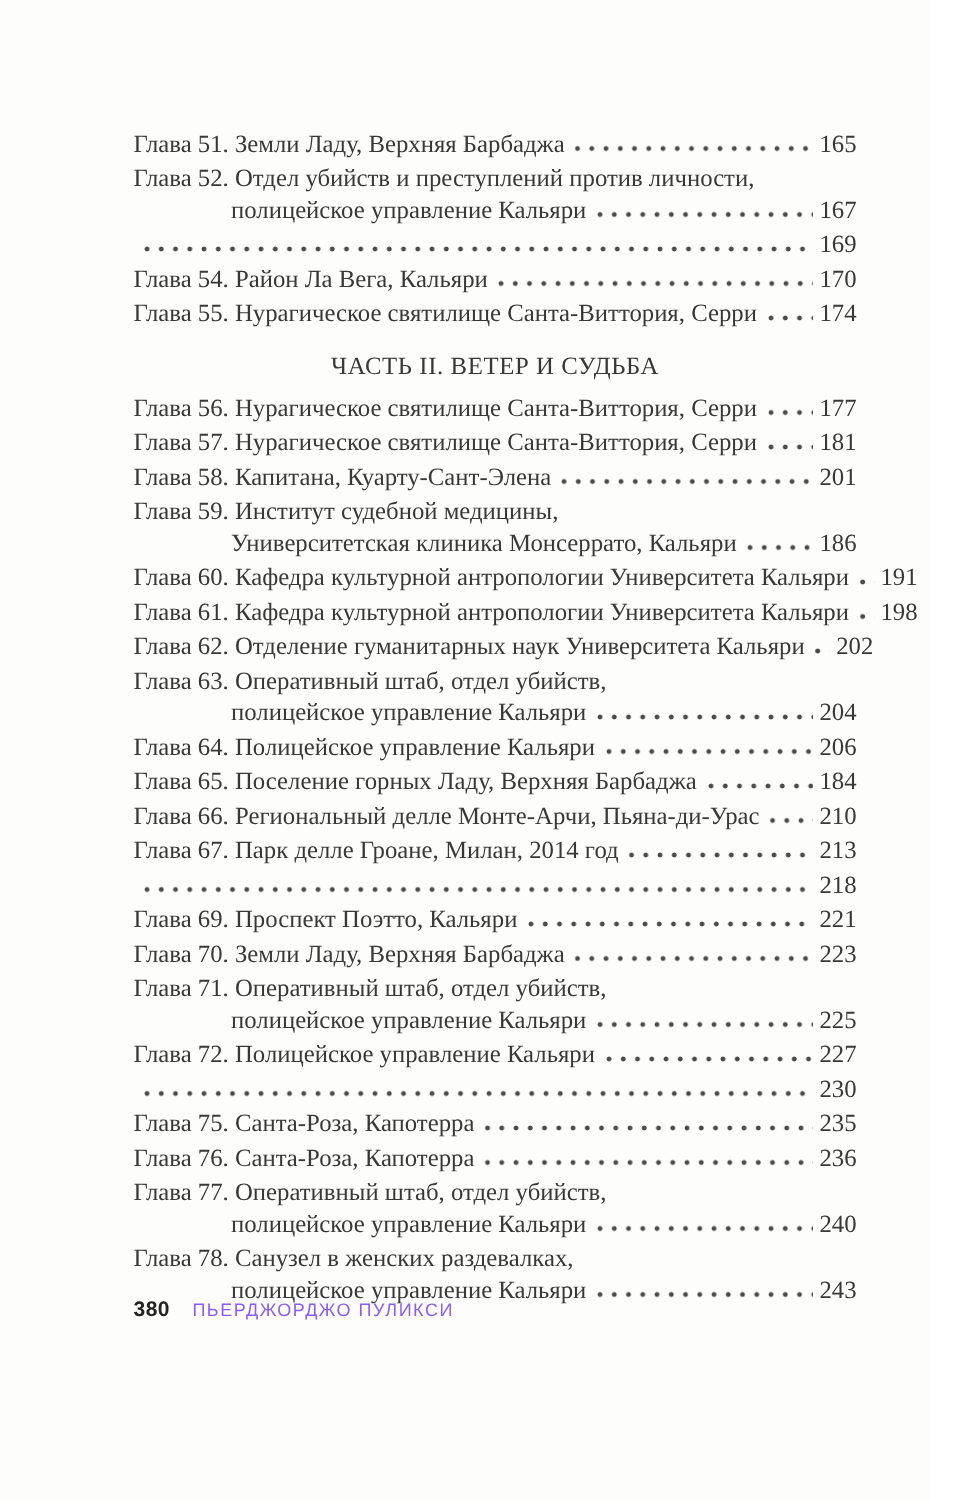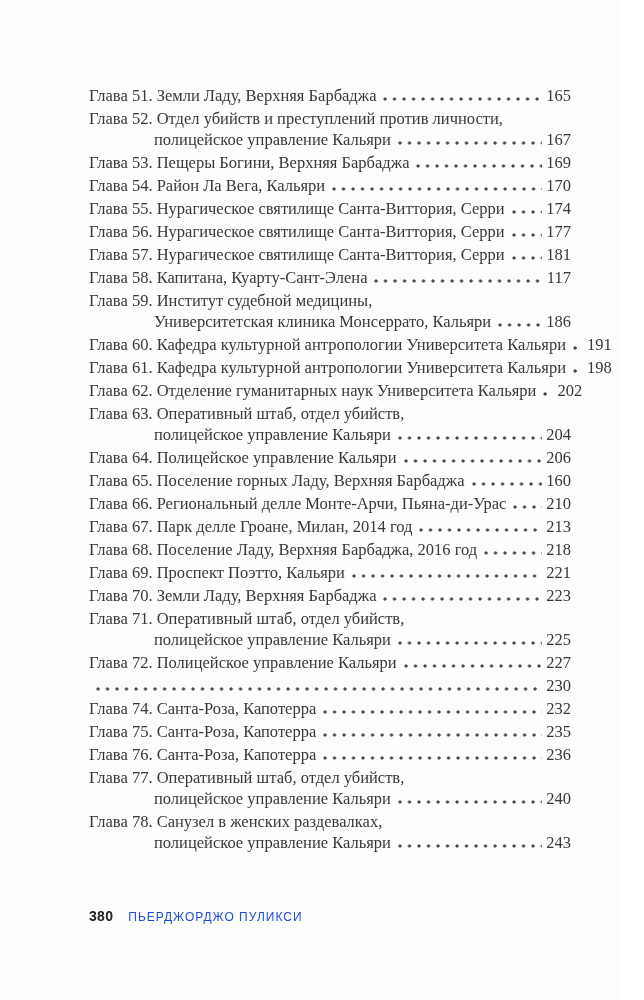--- a/index.html
+++ b/index.html
@@ -37,28 +37,28 @@
   .part-heading {
     text-align: center;
     margin: 14px 0 7px 0;
     font-size: 16.5px;
     font-weight: 400;
     letter-spacing: 0.4px;
   }
   .footer {
     position: absolute;
     left: 89px;
-    top: 908px;
+    top: 864px;
     width: 482px;
     display: flex;
     align-items: baseline;
     font-family: "Liberation Sans", "DejaVu Sans", sans-serif;
   }
   .folio { font-size: 14px; font-weight: 700; color: #222222; letter-spacing: 0.3px; }
-  .running { margin-left: 15px; font-size: 12px; color: #1d4ed8; letter-spacing: 1px; }
+  .running { margin-left: 15px; font-size: 12px; color: #8b5cf6; letter-spacing: 1px; }
 </style>
 </head>
 <body>
 
 <div class="page">
   <div class="toc">
 
     <div class="entry">
       <div class="row">
         <span class="text"><span>Глава 51.</span> <span>Земли Ладу, Верхняя Барбаджа</span></span>
@@ -73,21 +73,20 @@
       </div>
       <div class="row cont">
         <span class="text"><span>полицейское управление Кальяри</span></span>
         <span class="dots"></span>
         <span class="pg">167</span>
       </div>
     </div>
 
     <div class="entry">
       <div class="row">
-        <span class="text"><span>Глава 53.</span> <span>Пещеры Богини, Верхняя Барбаджа</span></span>
         <span class="dots"></span>
         <span class="pg">169</span>
       </div>
     </div>
 
     <div class="entry">
       <div class="row">
         <span class="text"><span>Глава 54.</span> <span>Район Ла Вега, Кальяри</span></span>
         <span class="dots"></span>
         <span class="pg">170</span>
@@ -95,20 +94,21 @@
     </div>
 
     <div class="entry">
       <div class="row">
         <span class="text"><span>Глава 55.</span> <span>Нурагическое святилище Санта-Виттория, Серри</span></span>
         <span class="dots"></span>
         <span class="pg">174</span>
       </div>
     </div>
 
+    <div class="part-heading">ЧАСТЬ II. ВЕТЕР И СУДЬБА</div>
 
     <div class="entry">
       <div class="row">
         <span class="text"><span>Глава 56.</span> <span>Нурагическое святилище Санта-Виттория, Серри</span></span>
         <span class="dots"></span>
         <span class="pg">177</span>
       </div>
     </div>
 
     <div class="entry">
@@ -116,21 +116,21 @@
         <span class="text"><span>Глава 57.</span> <span>Нурагическое святилище Санта-Виттория, Серри</span></span>
         <span class="dots"></span>
         <span class="pg">181</span>
       </div>
     </div>
 
     <div class="entry">
       <div class="row">
         <span class="text"><span>Глава 58.</span> <span>Капитана, Куарту-Сант-Элена</span></span>
         <span class="dots"></span>
-        <span class="pg">117</span>
+        <span class="pg">201</span>
       </div>
     </div>
 
     <div class="entry">
       <div class="row">
         <span class="text"><span>Глава 59.</span> <span>Институт судебной медицины,</span></span>
       </div>
       <div class="row cont">
         <span class="text"><span>Университетская клиника Монсеррато, Кальяри</span></span>
         <span class="dots"></span>
@@ -178,21 +178,21 @@
         <span class="text"><span>Глава 64.</span> <span>Полицейское управление Кальяри</span></span>
         <span class="dots"></span>
         <span class="pg">206</span>
       </div>
     </div>
 
     <div class="entry">
       <div class="row">
         <span class="text"><span>Глава 65.</span> <span>Поселение горных Ладу, Верхняя Барбаджа</span></span>
         <span class="dots"></span>
-        <span class="pg">160</span>
+        <span class="pg">184</span>
       </div>
     </div>
 
     <div class="entry">
       <div class="row">
         <span class="text"><span>Глава 66.</span> <span>Региональный делле Монте-Арчи, Пьяна-ди-Урас</span></span>
         <span class="dots"></span>
         <span class="pg">210</span>
       </div>
     </div>
@@ -200,21 +200,20 @@
     <div class="entry">
       <div class="row">
         <span class="text"><span>Глава 67.</span> <span>Парк делле Гроане, Милан, 2014 год</span></span>
         <span class="dots"></span>
         <span class="pg">213</span>
       </div>
     </div>
 
     <div class="entry">
       <div class="row">
-        <span class="text"><span>Глава 68.</span> <span>Поселение Ладу, Верхняя Барбаджа, 2016 год</span></span>
         <span class="dots"></span>
         <span class="pg">218</span>
       </div>
     </div>
 
     <div class="entry">
       <div class="row">
         <span class="text"><span>Глава 69.</span> <span>Проспект Поэтто, Кальяри</span></span>
         <span class="dots"></span>
         <span class="pg">221</span>
@@ -248,27 +247,20 @@
       </div>
     </div>
 
     <div class="entry">
       <div class="row">
         <span class="dots"></span>
         <span class="pg">230</span>
       </div>
     </div>
 
-    <div class="entry">
-      <div class="row">
-        <span class="text"><span>Глава 74.</span> <span>Санта-Роза, Капотерра</span></span>
-        <span class="dots"></span>
-        <span class="pg">232</span>
-      </div>
-    </div>
 
     <div class="entry">
       <div class="row">
         <span class="text"><span>Глава 75.</span> <span>Санта-Роза, Капотерра</span></span>
         <span class="dots"></span>
         <span class="pg">235</span>
       </div>
     </div>
 
     <div class="entry">

